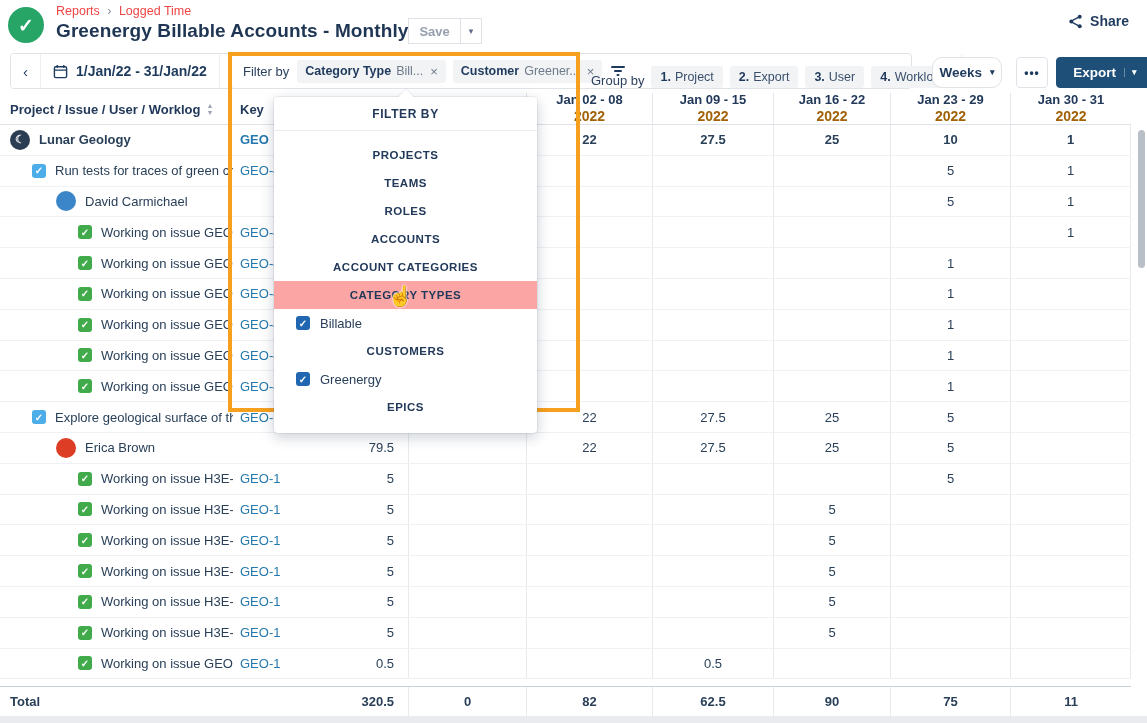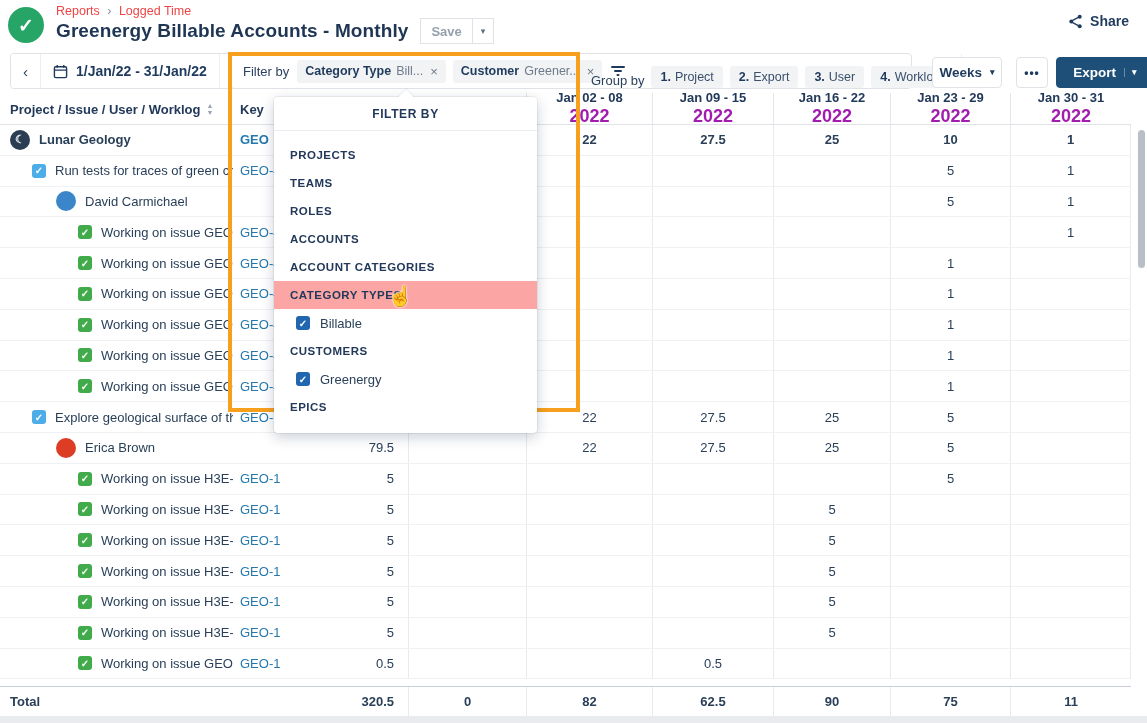--- a/index.html
+++ b/index.html
@@ -9,21 +9,21 @@
     font-family:"Liberation Sans", sans-serif; color:#1e3a5c; background:#fff;
   }
   
   .app-header { position:absolute; left:0; top:0; width:1147px; height:50px; }
   .logo { position:absolute; left:8px; top:7px; width:36px; height:36px; border-radius:50%;
           background:#27a567; color:#fff; display:flex; align-items:center; justify-content:center;
           font-size:19px; font-weight:bold; }
   .crumbs { position:absolute; left:56px; top:4px; font-size:12.5px; }
   .crumb-link { color:#ef4444; cursor:pointer; }
   .crumb-sep { color:#7d8aa0; margin:0 4px; }
-  .title-row { position:absolute; left:56px; top:18px; display:flex; align-items:center; gap:12px; }
+  .title-row { position:absolute; left:56px; top:18px; display:flex; align-items:center; gap:0; }
   .page-title { font-size:19px; font-weight:bold; color:#1e3553; letter-spacing:.1px; }
   .save-group { display:flex; border:1px solid #dfe2e7; border-radius:0; overflow:hidden; background:#fff; height:26px; }
   .save-btn { padding:4px 10px; font-size:13px; color:#97a0af; font-weight:bold; background:#fff; border:none; cursor:pointer; }
   .save-caret { padding:4px 8px; font-size:9px; color:#5e6c84; border-left:1px solid #dfe2e7; background:#fff; display:flex; align-items:center; cursor:pointer; }
   .share { position:absolute; right:18px; top:13px; display:flex; align-items:center; gap:7px;
            font-size:14px; font-weight:bold; color:#1e3a5c; cursor:pointer; }
   
   .date-nav { position:absolute; left:10px; top:53px; height:36px; display:flex; align-items:stretch;
               border:1px solid #dfe2e7; border-radius:4px; background:#fff; overflow:hidden; }
   .dn-seg { display:flex; align-items:center; padding:0 12px; font-size:15px; color:#1e3a5c; cursor:pointer; background:#fff; }
@@ -39,36 +39,36 @@
   .chip b { color:#1e3a5c; }
   .chip .chip-val { color:#6e7b8a; }
   .chip .chip-x { color:#6e7b8a; font-size:13px; margin-left:2px; }
   .gchip { display:flex; align-items:center; gap:4px; background:#f2f3f5; border-radius:3px;
            padding:4px 9px; font-size:12.5px; cursor:pointer; white-space:nowrap; color:#394f6b; }
   .gchip b { color:#1e3a5c; }
   .funnel { margin-left:auto; cursor:pointer; display:flex; align-items:center; }
   .btn { position:absolute; top:57px; height:31px; display:flex; align-items:center; justify-content:center;
          border:1px solid #dfe2e7; border-radius:4px; background:#fff; cursor:pointer; font-size:13.5px;
          font-weight:bold; color:#1e3a5c; gap:8px; }
-  .btn-weeks { left:932px; width:70px; }
+  .btn-weeks { left:932px; width:70px;border-radius:10px; }
   .btn-more  { left:1016px; width:32px; letter-spacing:1px; font-size:12px; }
   .btn-export{ left:1056px; width:98px; background:#1d4f78; border-color:#1d4f78; color:#fff; }
   .caret { font-size:9px; line-height:1; }
   .btn-export .caret { border-left:1px solid rgba(255,255,255,.35); padding-left:7px; }
   .hamburger { display:flex; flex-direction:column; gap:3px; }
   .hamburger span { display:block; width:15px; height:2.5px; background:#1e3a5c; border-radius:1px; }
   
   .grid-row { display:grid; grid-template-columns:233px 107px 68px 118px 126px 121px 117px 120px 121px; width:1131px; }
   .grid-header { position:absolute; left:0; top:93px; height:32px; border-bottom:1px solid #dfe2e7; align-items:center; }
   .gh-cell { font-size:13px; font-weight:bold; color:#22395a; display:flex; align-items:center; height:32px; }
   .gh-name { padding-left:10px; gap:6px; cursor:pointer; }
   .gh-key { padding-left:7px; }
   .sort-ic { display:flex; flex-direction:column; gap:1px; color:#9aa3b2; font-size:7px; line-height:.8; }
   .gh-week { flex-direction:column; justify-content:center; text-align:center; border-left:1px solid #e3e6ea; line-height:1.15; }
-  .gh-week .yr { font-weight:bold; font-size:18px; color:#a21caf; }
+  .gh-week .yr { font-weight:bold; font-size:14px; color:#a16207; }
   .grid-body { position:absolute; left:0; top:125px; }
   .row { height:30.8px; border-bottom:1px solid #eff1f4; align-items:center; background:#fff; }
   .cell { height:100%; display:flex; align-items:center; font-size:13px; color:#2a4059; overflow:hidden; white-space:nowrap; }
   .c-name { gap:9px; }
   .c-key { padding-left:7px; color:#2478ad; cursor:pointer; }
   .c-logged { justify-content:flex-end; padding-right:14px; }
   .c-w { justify-content:center; border-left:1px solid #e8eaee; }
   .row .c-w:last-child { border-right:1px solid #e8eaee; }
   .row.project .c-name, .row.project .c-key, .row.project .cell { font-weight:bold; }
   .ind-project { padding-left:10px; } .ind-issue { padding-left:32px; }
@@ -86,21 +86,21 @@
   
   .orange-rect { position:absolute; left:228px; top:52px; width:352px; height:360px;
                  border:4px solid #f7a01e; z-index:5; pointer-events:none; }
   .popup { position:absolute; left:274px; top:97px; width:263px; z-index:10; background:#fff;
            border-radius:4px; box-shadow:0 0 0 1px rgba(9,30,66,.06), 0 4px 14px rgba(9,30,66,.22); }
   .popup::before { content:""; position:absolute; left:126px; top:-5px; width:12px; height:12px;
                    background:#fff; transform:rotate(45deg); box-shadow:-1px -1px 1px rgba(9,30,66,.06); }
   .popup-title { height:34px; display:flex; align-items:center; justify-content:center; font-size:12px;
                  font-weight:bold; letter-spacing:.6px; color:#22395a; border-bottom:1px solid #ebedf1; }
   .popup-list { padding:10px 0 12px; }
-  .psec { padding:8px 16px; font-size:11.5px; font-weight:bold; letter-spacing:.5px; color:#22395a; cursor:pointer; }
+  .psec { padding:8px 16px; font-size:11.5px; font-weight:bold; letter-spacing:.5px; color:#22395a; cursor:pointer;text-align:center; }
   .psec.hl { background:#fca5a5; }
   .popt { height:28px; display:flex; align-items:center; gap:10px; padding-left:22px; font-size:13px; color:#2a4059; cursor:pointer; }
   .cb { flex:none; width:14px; height:14px; border-radius:3px; background:#2166b0; color:#fff; font-size:10px;
         font-weight:bold; display:flex; align-items:center; justify-content:center; }
   .cursor-hand { position:absolute; left:388px; top:284px; z-index:20; font-size:20px; color:#8a94a6;
                  text-shadow:0 0 2px #fff, 0 0 2px #fff; pointer-events:none; }
   .ic-svg { display:block; }
 </style>
 </head>
 <body>

